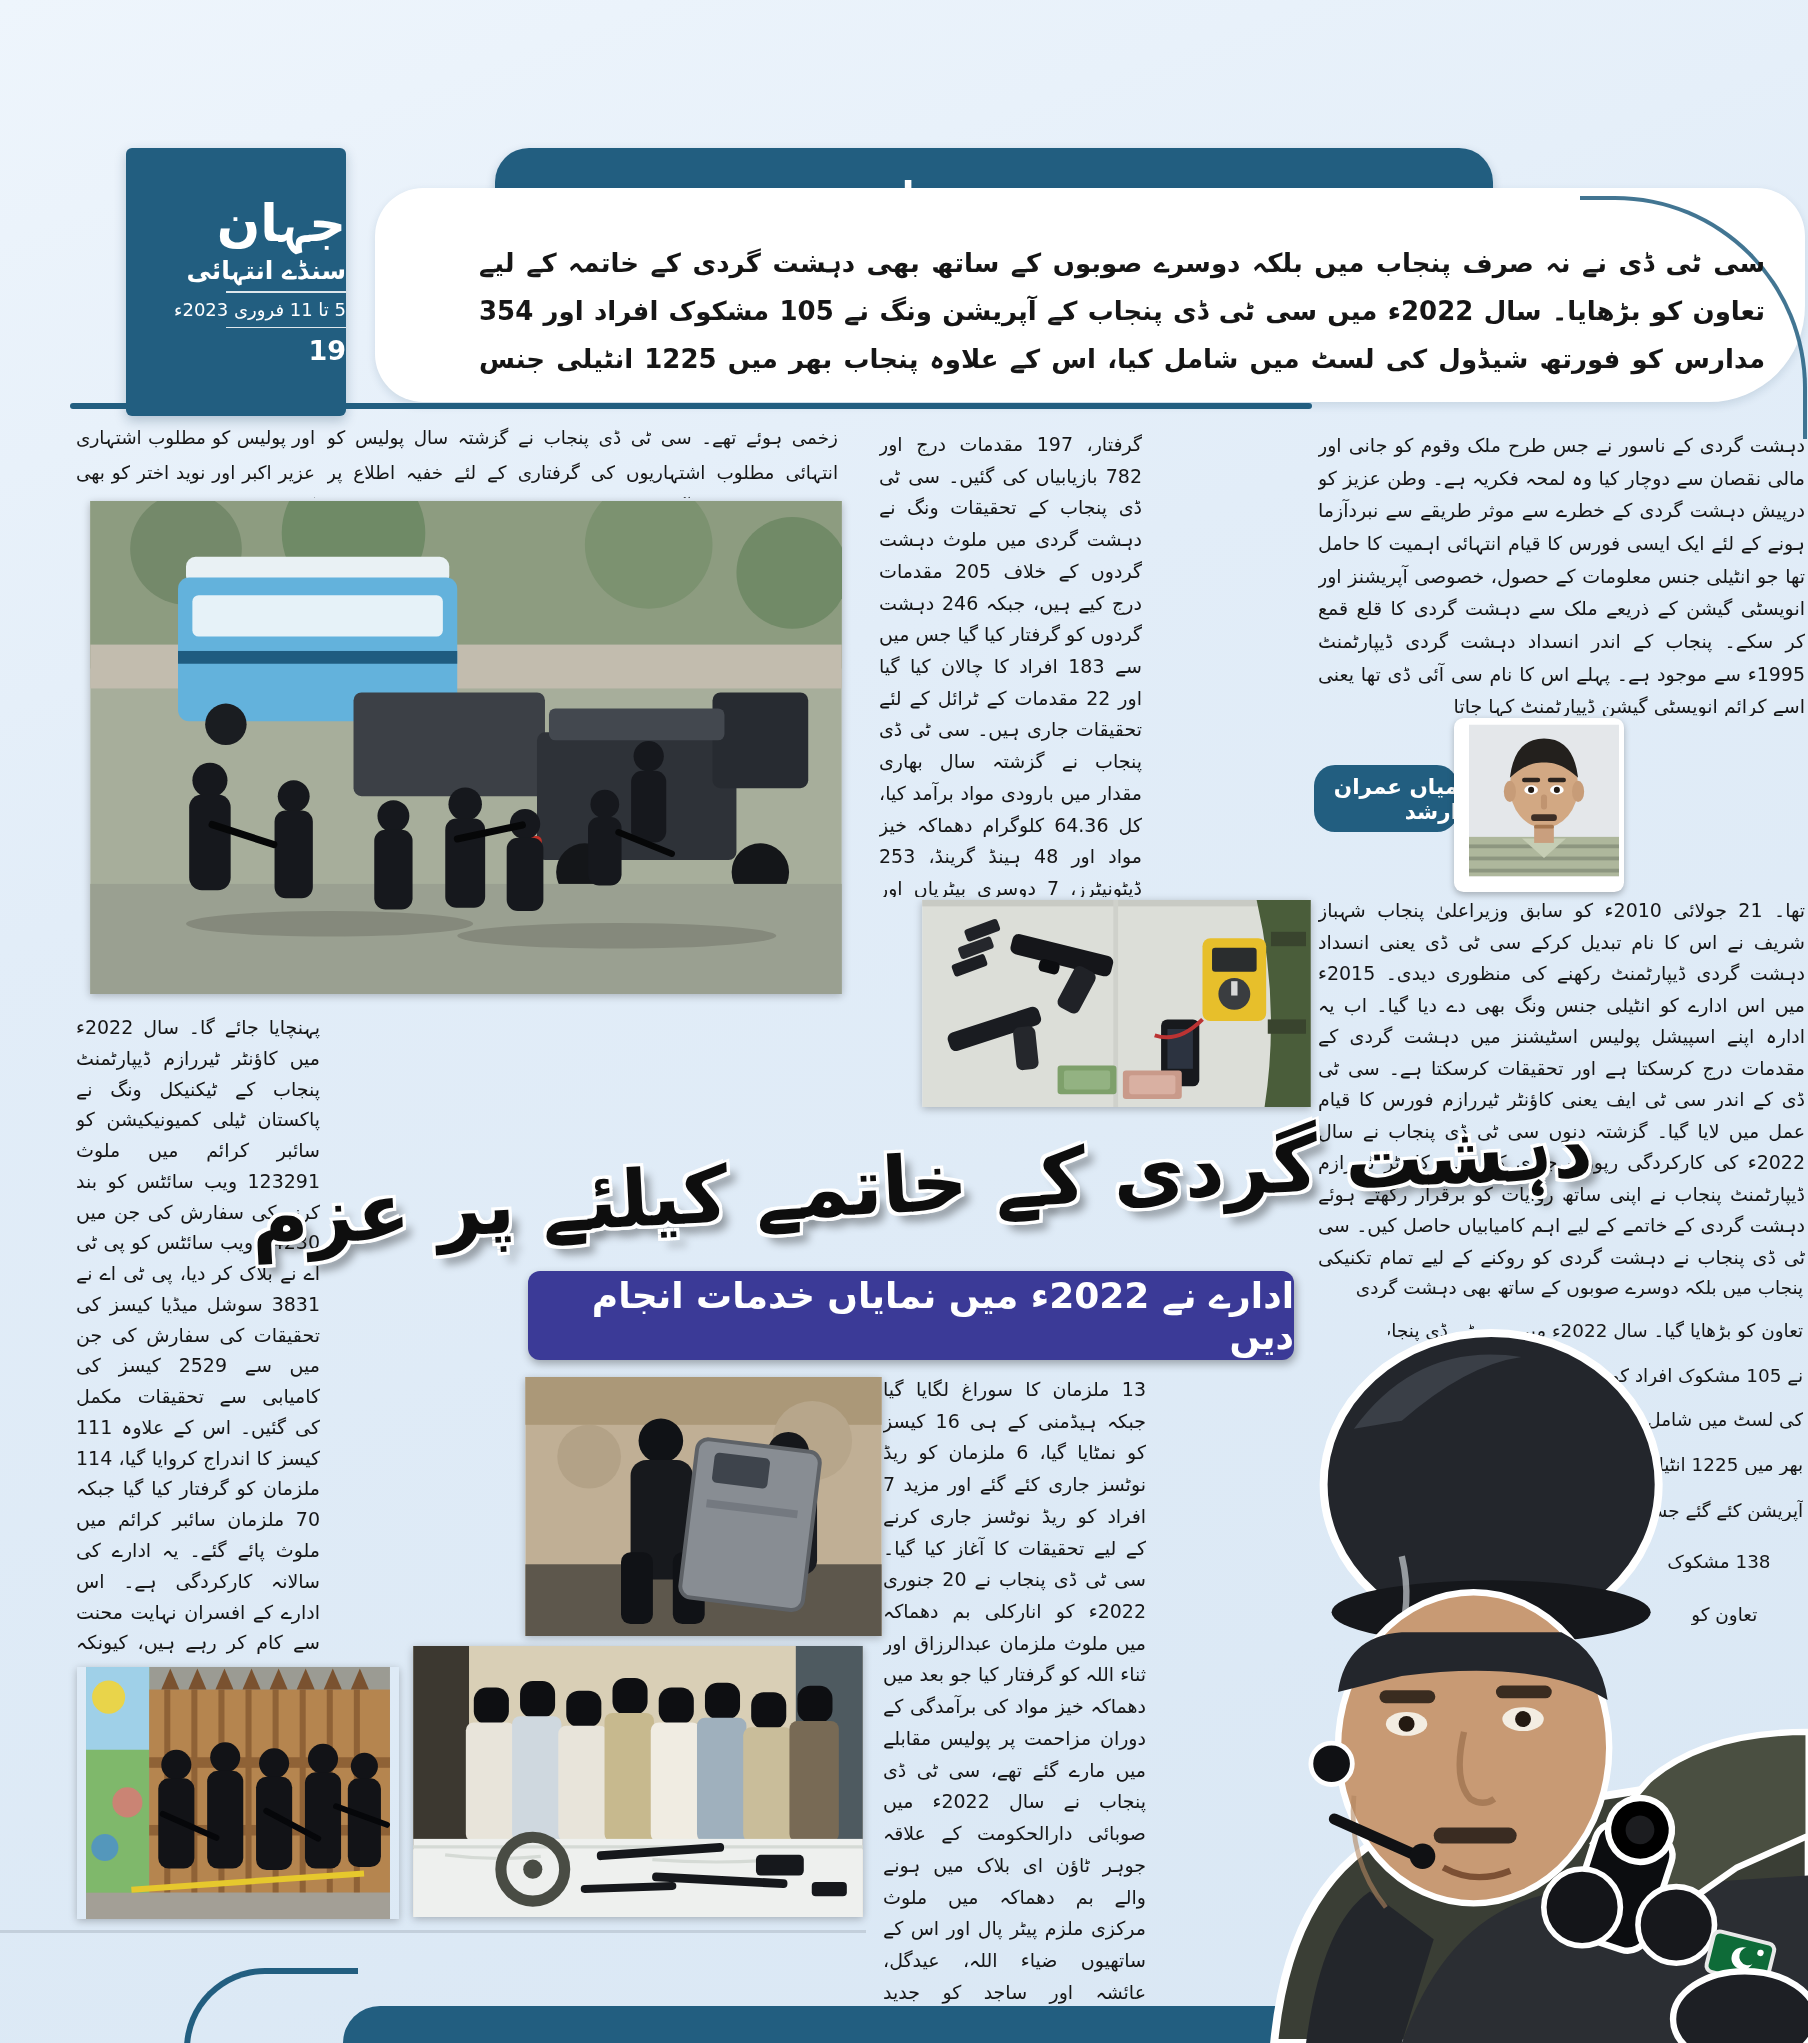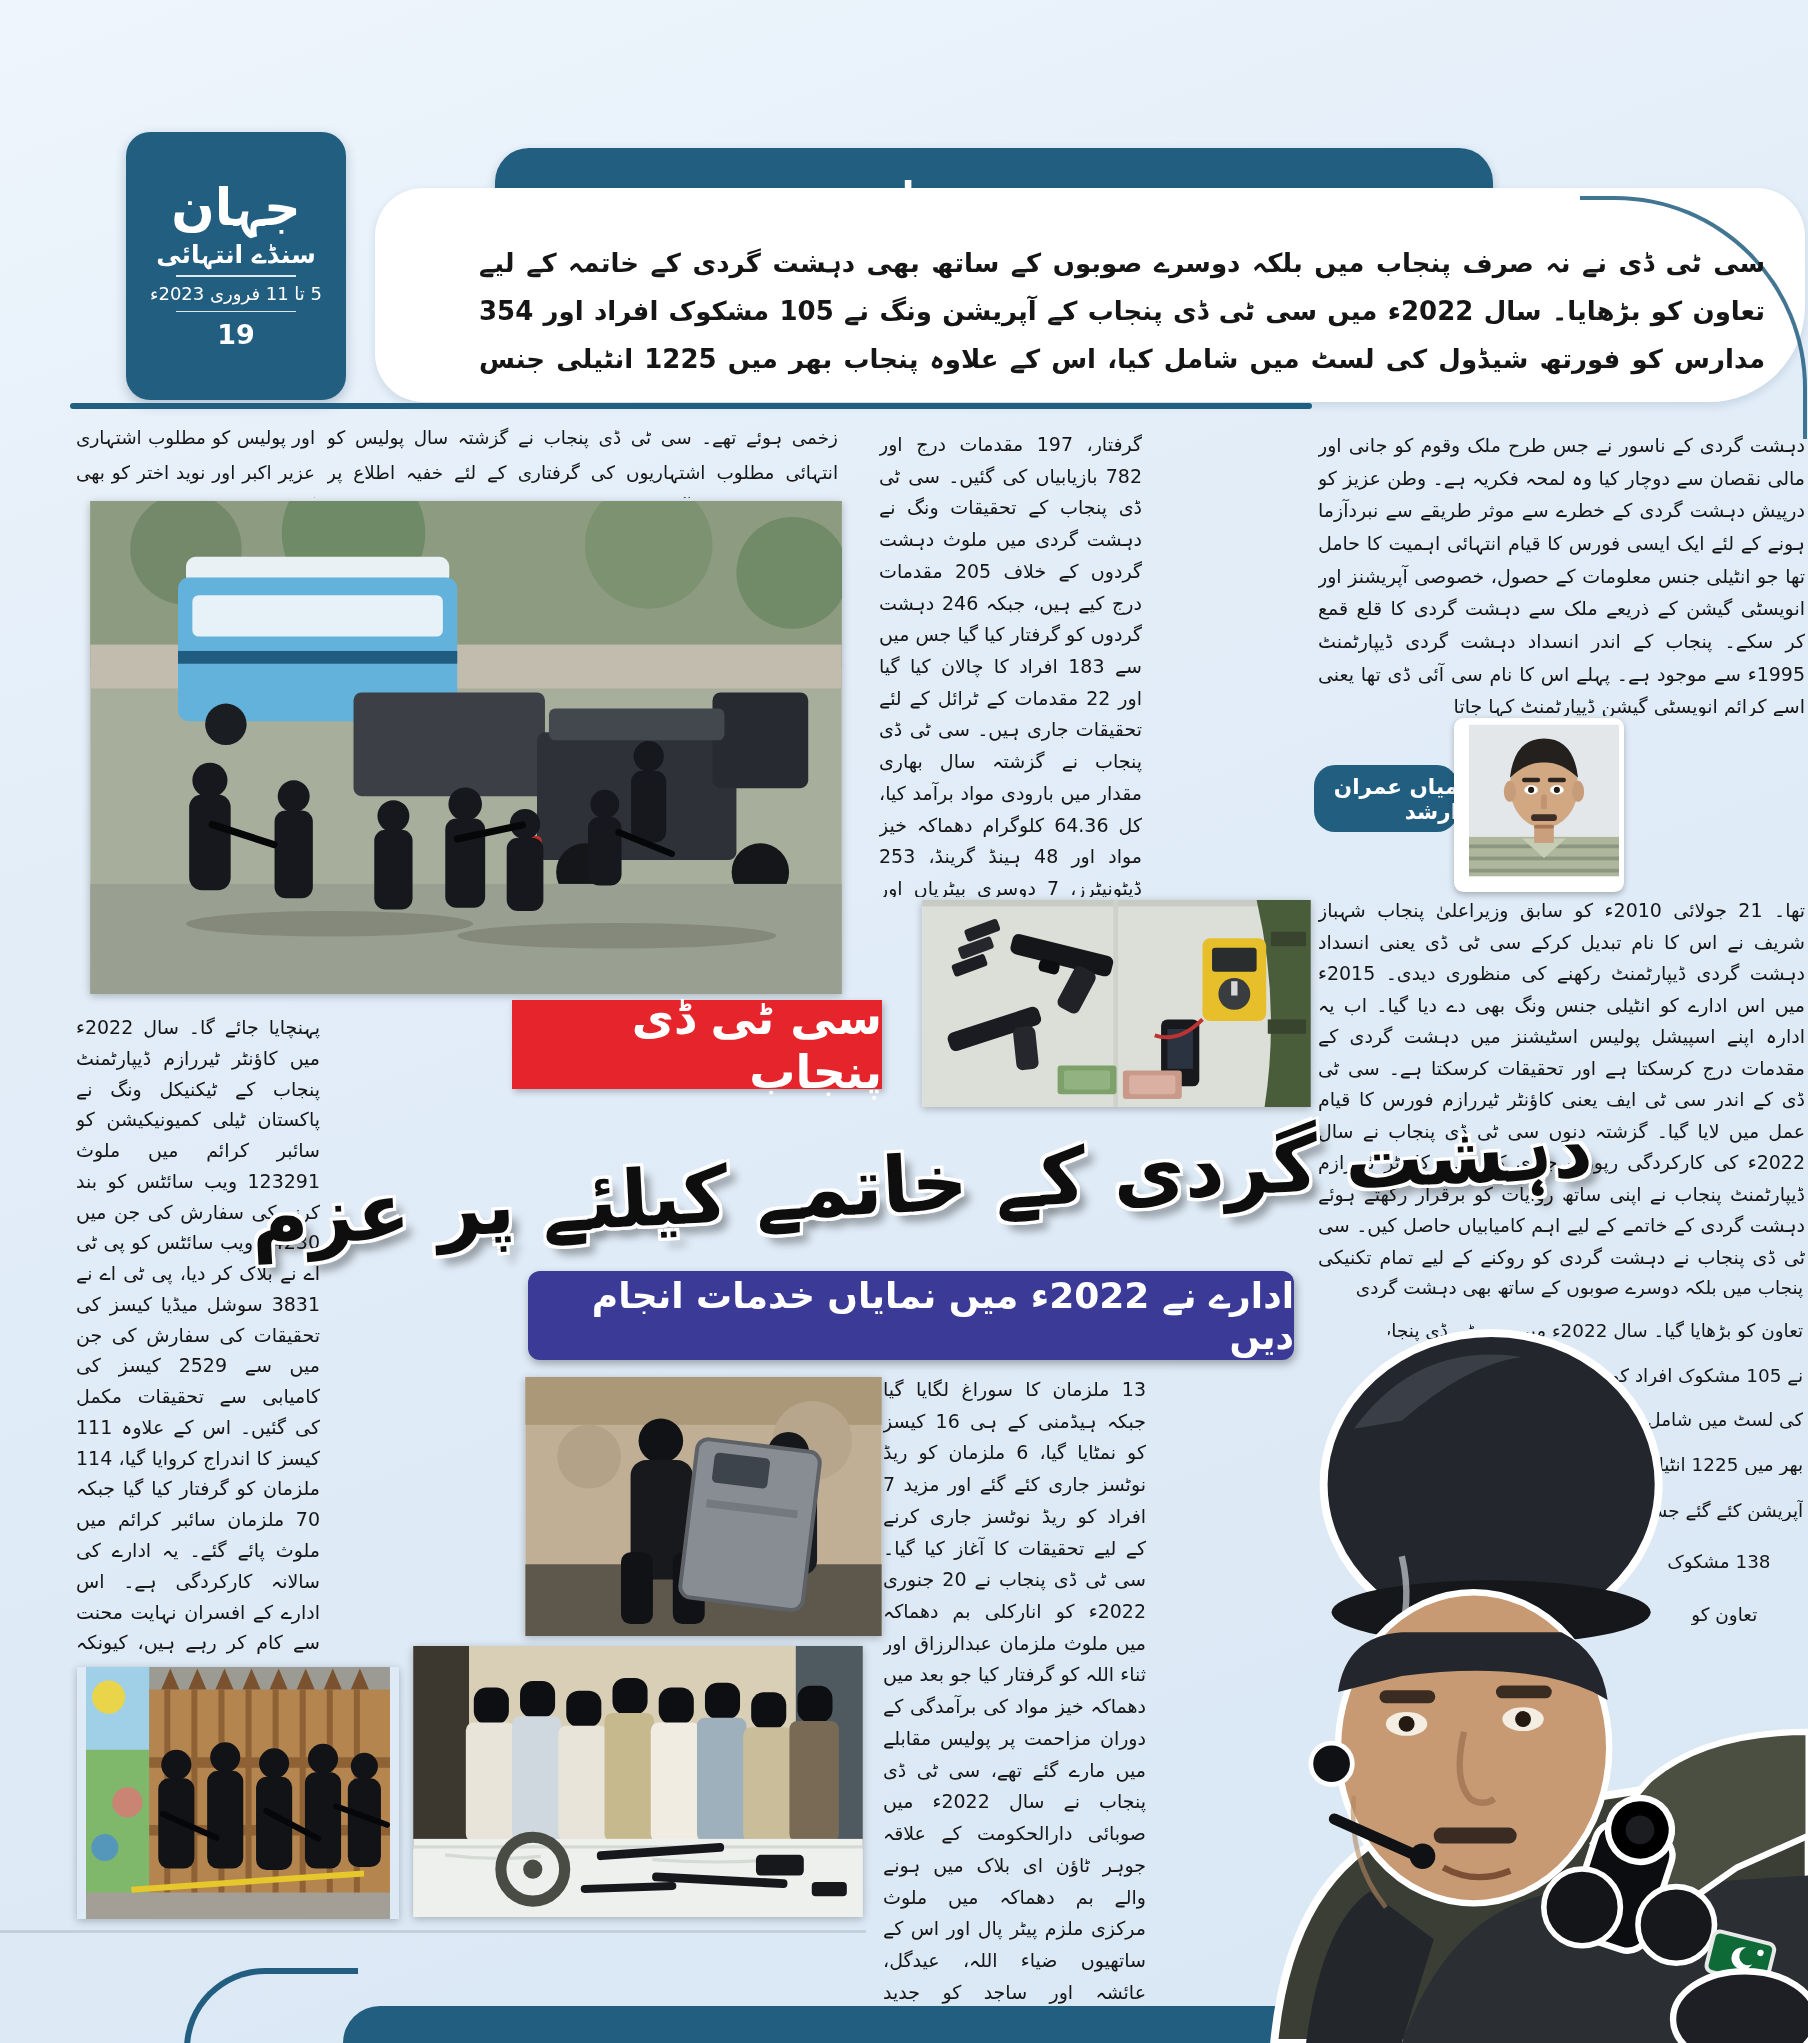--- a/index.html
+++ b/index.html
@@ -4,22 +4,22 @@
 <style>
   html,body{margin:0;padding:0;background:#c9d9e8;font-family:"DejaVu Sans",sans-serif;}
   #page{position:relative;width:1808px;height:2043px;margin:0 auto;overflow:hidden;
         background:linear-gradient(160deg,#eef5fc 0%,#e2edf8 35%,#d9e7f4 100%);}
   .abs{position:absolute;}
   .teal{background:#225e80;}
   .white-txt{color:#ffffff;}
   .urdu{direction:rtl;unicode-bidi:embed;}
   .body-col{direction:rtl;text-align:justify;text-align-last:right;color:#161616;overflow:hidden;}
   
-  #masthead{left:126px;top:132px;width:220px;height:268px;border-radius:24px;
-            display:flex;flex-direction:column;align-items:center;justify-content:center;gap:6.4px;
+  #masthead{left:126px;top:148px;width:220px;height:268px;border-radius:6px;
+            display:flex;flex-direction:column;align-items:flex-start;justify-content:center;gap:6.4px;
             box-shadow:0 4.8px 11.2px rgba(20,60,90,.25);}
   #masthead .t1{font-size:51px;font-weight:bold;line-height:1;}
   #masthead .t2{font-size:25px;font-weight:bold;}
   #masthead .rule{width:120px;height:1.6px;background:rgba(255,255,255,.85);}
   #masthead .dt{font-size:18px;}
   #masthead .pg{font-size:27px;font-weight:bold;}
   
   #section-pill{left:495px;top:148px;width:998px;height:94px;border-radius:34px;
                 display:flex;align-items:center;justify-content:center;
                 box-shadow:0 4.8px 9.6px rgba(20,60,90,.25);}
@@ -192,23 +192,20 @@
   <div class="abs wrapline" style="top:1320px;width:415px;">تعاون کو بڑھایا گیا۔ سال 2022ء میں سی ٹی ڈی پنجاب کے آپریشن ونگ</div>
   <div class="abs wrapline" style="top:1365px;width:351px;">نے 105 مشکوک افراد کو 354 مدارس کو فورتھ شیڈول</div>
   <div class="abs wrapline" style="top:1409px;width:294px;">کی لسٹ میں شامل کیا، اس کے علاوہ پنجاب</div>
   <div class="abs wrapline" style="top:1454px;width:223px;">بھر میں 1225 انٹیلی جنس بیسڈ</div>
   <div class="abs wrapline" style="top:1500px;width:184px;">آپریشن کئے گئے جس میں</div>
   <div class="abs wrapline" style="top:1551px;width:136px;">138 مشکوک</div>
   <div class="abs wrapline" style="top:1604px;width:112px;">تعاون کو</div>
 
   <div id="col-left-main" class="abs body-col">پہنچایا جائے گا۔ سال 2022ء میں کاؤنٹر ٹیررازم ڈیپارٹمنٹ پنجاب کے ٹیکنیکل ونگ نے پاکستان ٹیلی کمیونیکیشن کو سائبر کرائم میں ملوث 123291 ویب سائٹس کو بند کرنے کی سفارش کی جن میں 74230 ویب سائٹس کو پی ٹی اے نے بلاک کر دیا، پی ٹی اے نے 3831 سوشل میڈیا کیسز کی تحقیقات کی سفارش کی جن میں سے 2529 کیسز کی کامیابی سے تحقیقات مکمل کی گئیں۔ اس کے علاوہ 111 کیسز کا اندراج کروایا گیا، 114 ملزمان کو گرفتار کیا گیا جبکہ 70 ملزمان سائبر کرائم میں ملوث پائے گئے۔ یہ ادارے کی سالانہ کارکردگی ہے۔ اس ادارے کے افسران نہایت محنت سے کام کر رہے ہیں، کیونکہ وہ جانتے ہیں کہ جب تک دہشت گردی کے ناسور کو جڑ سے اکھاڑ نہیں پھینکا جائے گا، یہ ملک ترقی اور خوشحالی کی راہ پر گامزن نہیں ہوسکتا۔ ملک میں امن ہوگا تو ہی سرمایہ کاری ہوگی۔ سی ٹی ڈی کے کارہائے نمایاں کی فہرست خاصی طویل ہے۔ سی ٹی ڈی نے بہادری کی مثالیں قائم کیں اور متعدد دہشت گردوں کو موت کے گھاٹ اتارا جبکہ کاؤنٹر ٹیررازم ڈیپارٹمنٹ کی طرف سے بہترین کارکردگی پر تمغوں سے نوازا گیا ہے۔ یہی وجہ ہے کہ وزیراعظم تک اس کے کارناموں کے قائل ہیں۔ ہمارے جوان چونکہ خفیہ کارروائیاں کرتے ہیں اس لئے ان کی بہادری کی داستانیں عام رپورٹ نہیں ہو پاتیں، بس ایک آدھ سطری خبر دیکھنے کو ملتی ہے کہ فلاں علاقے میں اتنے دہشت گرد مارے گئے۔</div>
 
-  <div id="red-banner" class="abs urdu white-txt">
-    <span>سی ٹی ڈی پنجاب</span>
-  </div>
 
   <svg id="photo-weapons" class="abs photo" viewBox="0 0 488 260">
     <rect width="488" height="260" fill="#dcded8"></rect>
     <rect x="0" y="0" width="488" height="8" fill="#c8cac4"></rect>
       <rect x="240" y="0" width="6" height="260" fill="#cfd1cb"></rect>
 
     <path d="M420 0 L488 0 L488 260 L430 260 Q450 130 420 0 Z" fill="#4a5d3a"></path>
     <rect x="438" y="40" width="44" height="18" fill="#39442e"></rect>
       <rect x="434" y="150" width="48" height="18" fill="#39442e"></rect>
 

